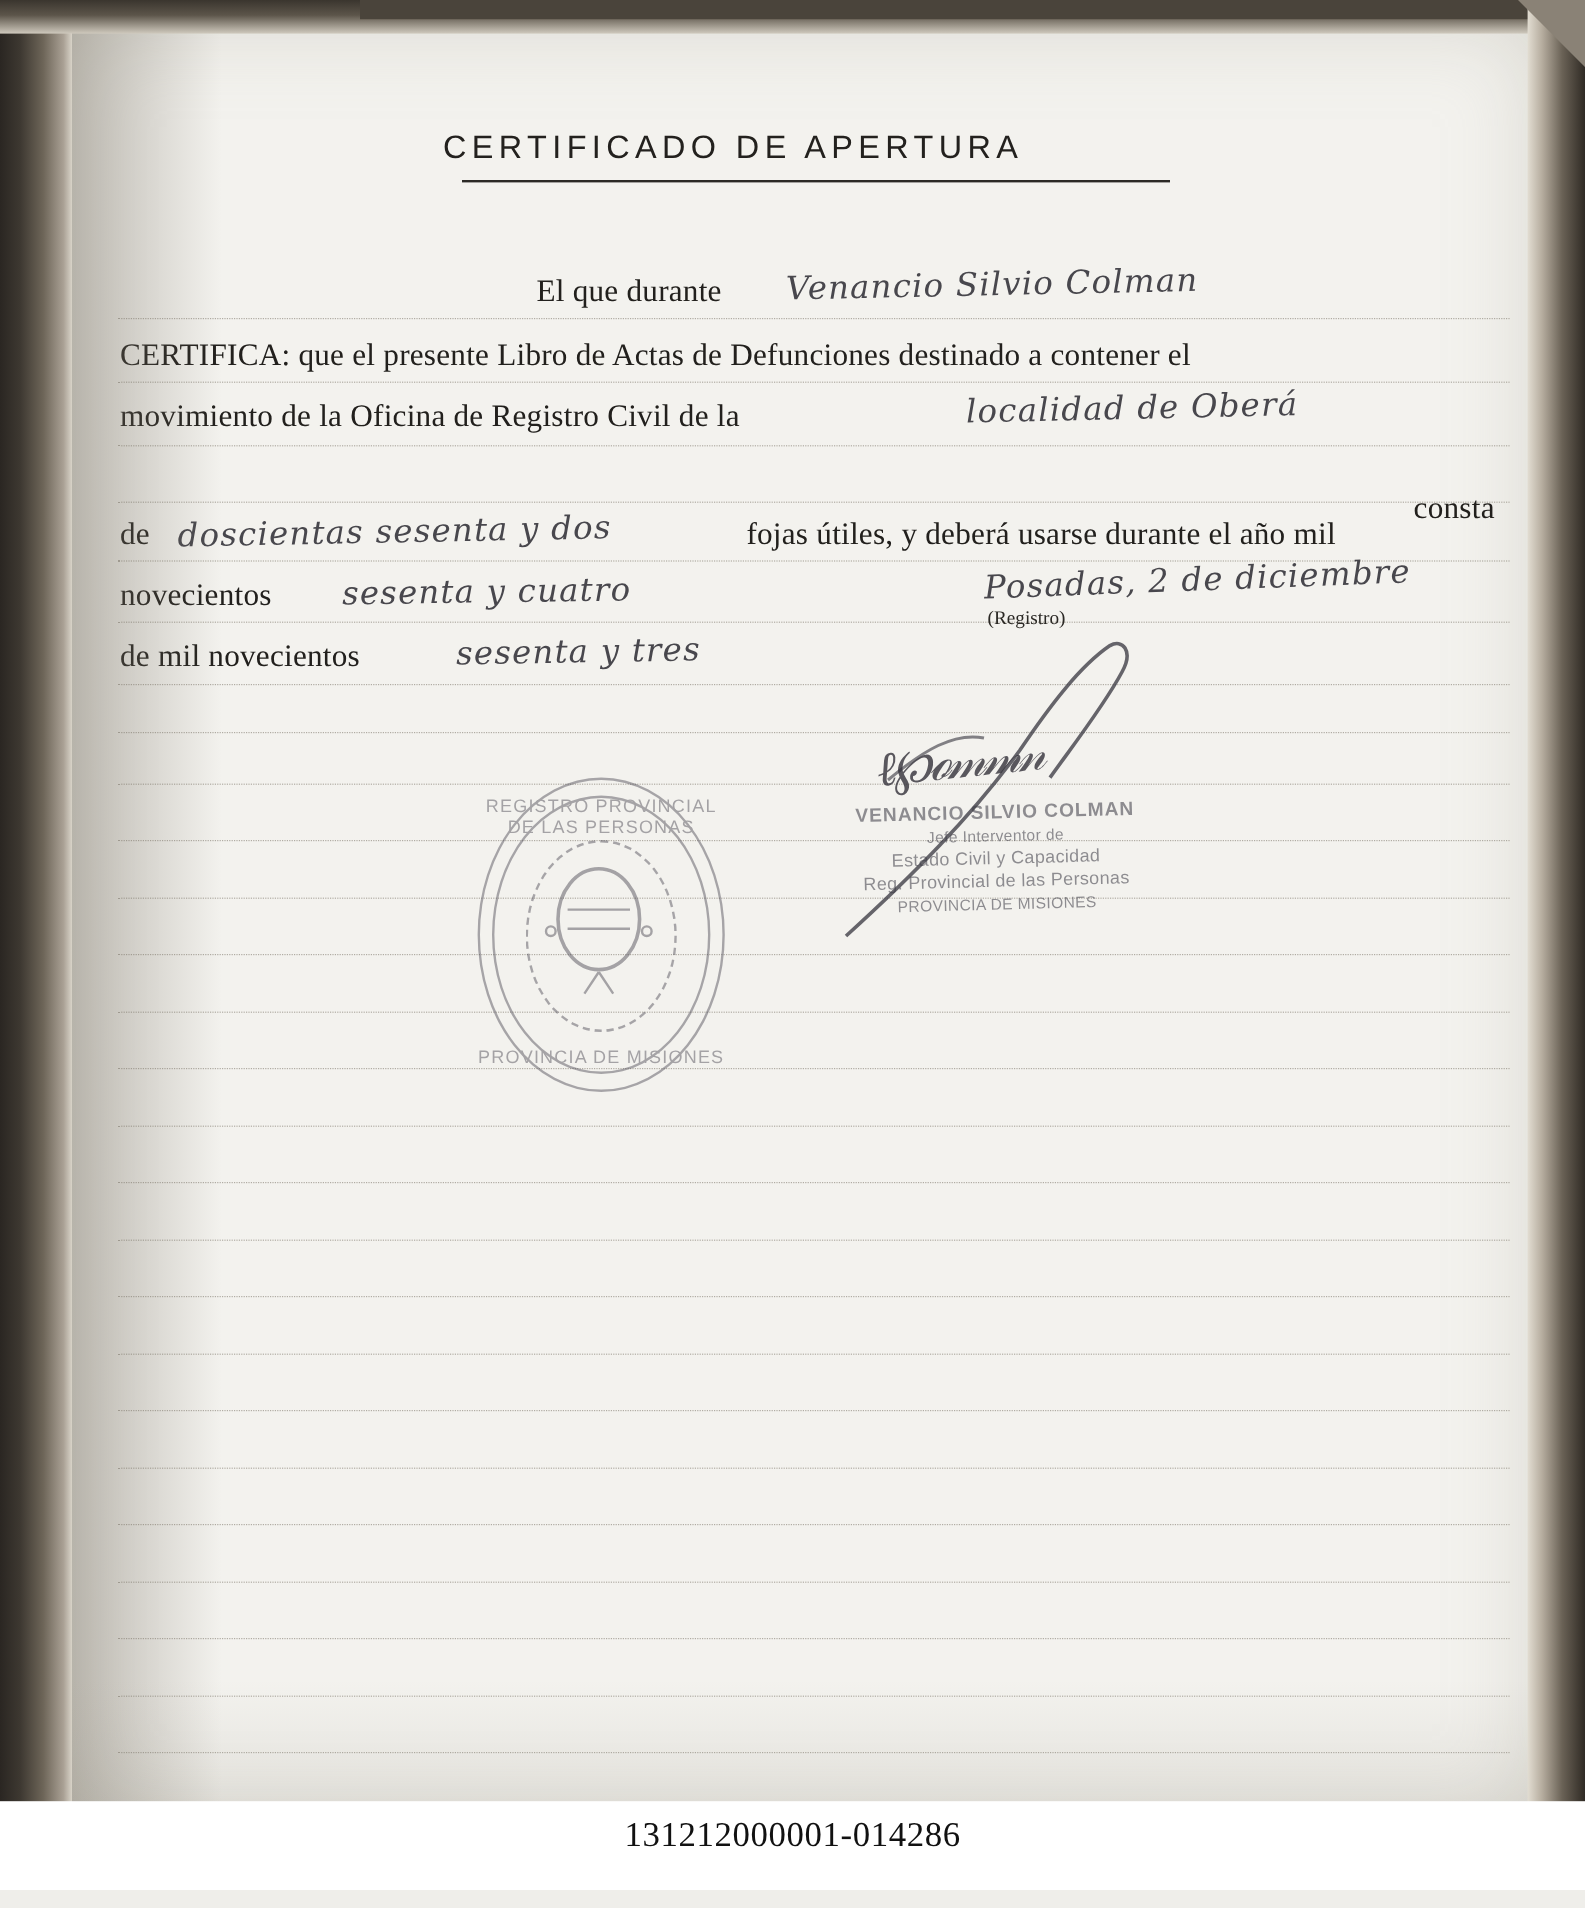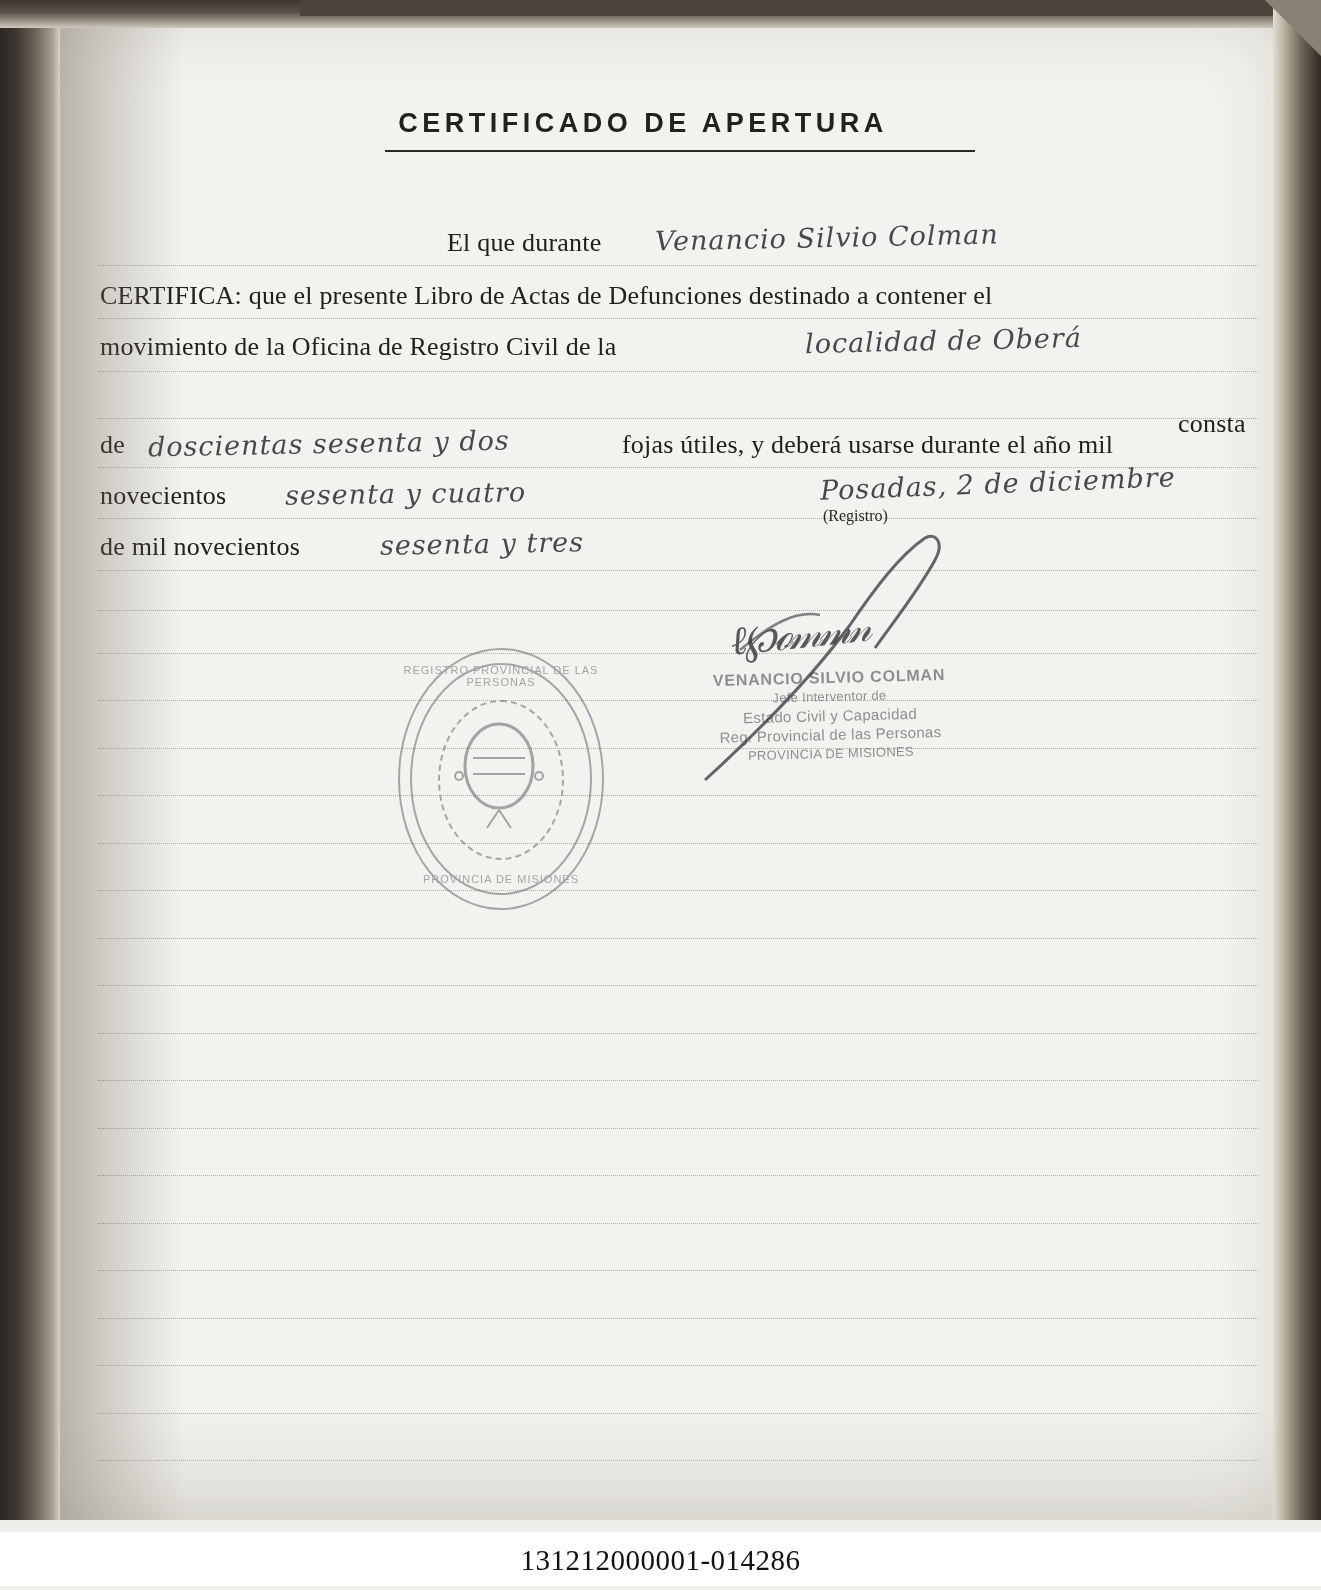--- a/index.html
+++ b/index.html
@@ -85,24 +85,23 @@
   }
 
   
   #title {
     position: absolute;
     left: 0; top: 108px;
     width: 1222px;
     text-align: center;
     font-family: "Liberation Sans", sans-serif;
     font-size: 27px;
-    font-weight: bold;
+    font-weight: normal;
     letter-spacing: 4.5px;
     color: #23211e;
-    padding-left: 32px;
   }
   #title-underline {
     position: absolute;
     left: 385px; top: 150px;
     width: 590px;
     height: 2px;
     background: #2c2a26;
   }
 
   .ptext {
@@ -192,30 +191,30 @@
   .seal-ring {
     position: absolute;
     border: 2px solid #4a4752;
     border-radius: 50%;
   }
   #seal-text-top, #seal-text-bot {
     position: absolute;
     left: 0; width: 206px;
     text-align: center;
     font-family: "Liberation Sans", sans-serif;
-    font-size: 11px;
+    font-size: 15px;
     letter-spacing: 1px;
     color: #45424d;
   }
 
   
   #footer {
     position: absolute;
-    left: 0; bottom: 4px;
-    width: 1321px; height: 54px;
+    left: 0; bottom: 15px;
+    width: 1321px; height: 74px;
     background: #ffffff;
   }
   #footer-id {
     position: absolute;
     left: 0; top: 12px;
     width: 1321px;
     text-align: center;
     font-family: "Liberation Serif", serif;
     font-size: 29px;
     color: #111111;

